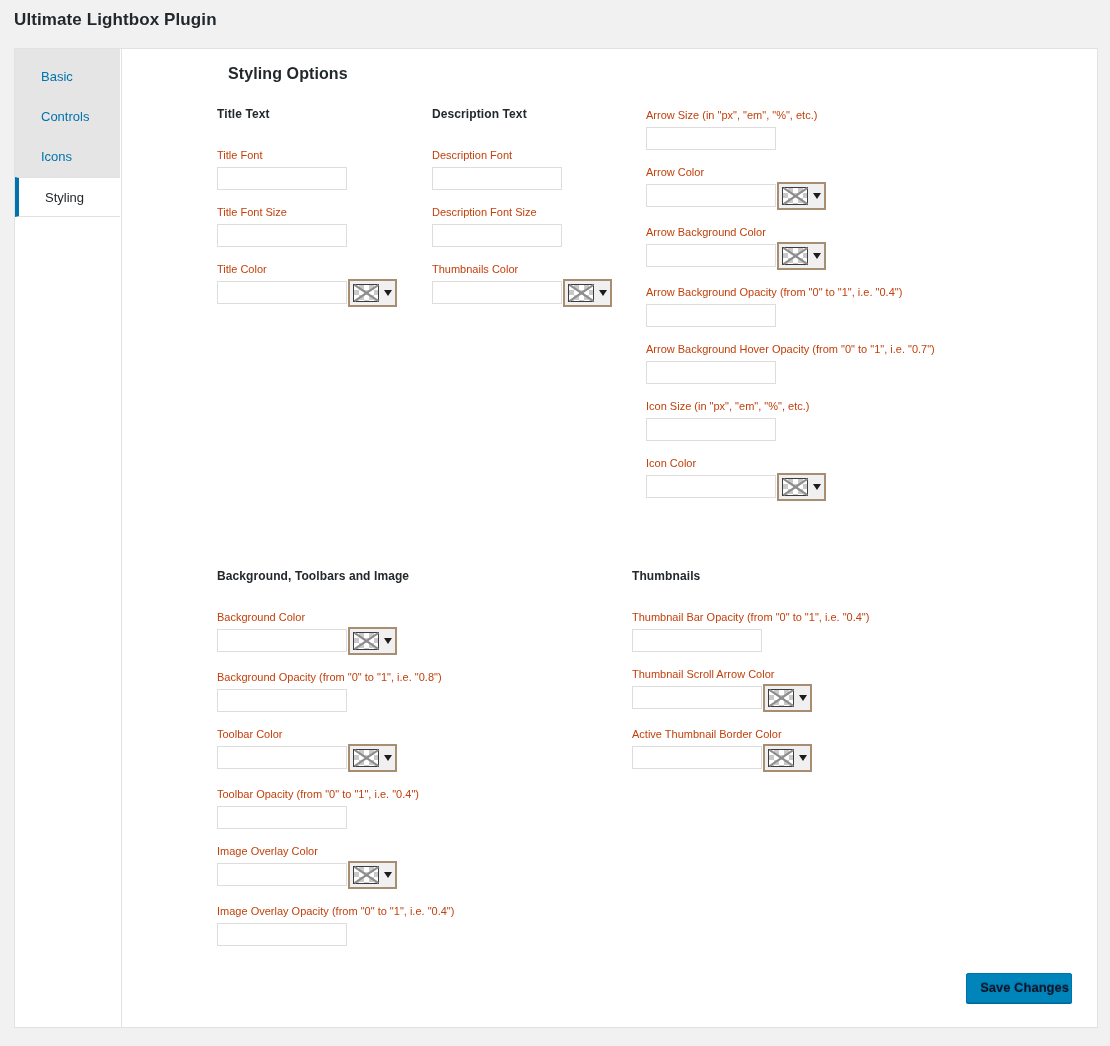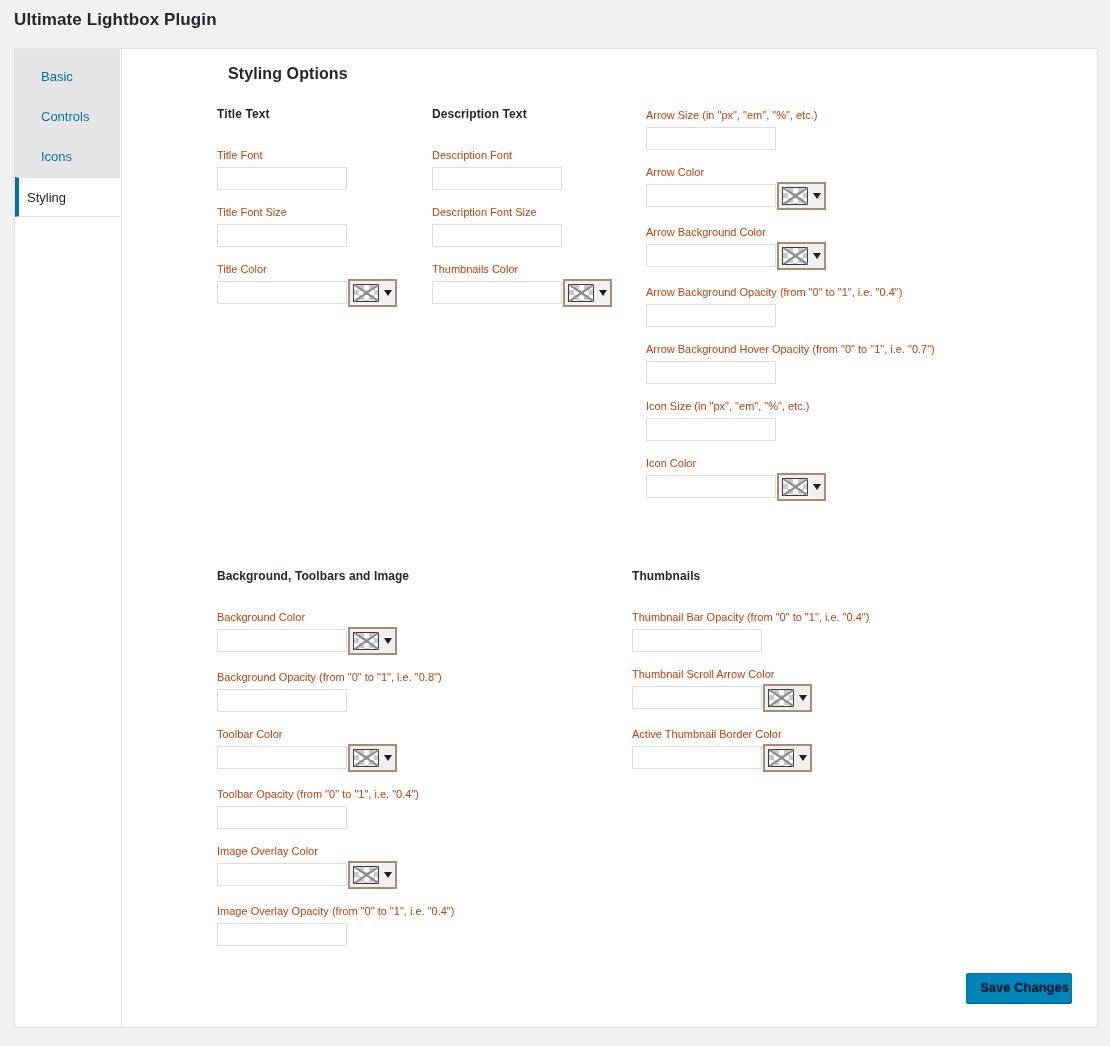--- a/index.html
+++ b/index.html
@@ -58,21 +58,21 @@
     font-size: 13px;
     color: #0073aa;
     box-sizing: border-box;
     cursor: pointer;
     white-space: nowrap;
   }
   .nav-item.active {
     background: #ffffff;
     color: #23282d;
     border-left: 4px solid #0073aa;
-    padding-left: 8px;
+    padding-left: 26px;
     border-top: 1px solid #e2e2e2;
     border-bottom: 1px solid #e2e2e2;
   }
 
   
   .content {
     position: absolute;
     left: 106px;
     top: 0;
     right: 0;

